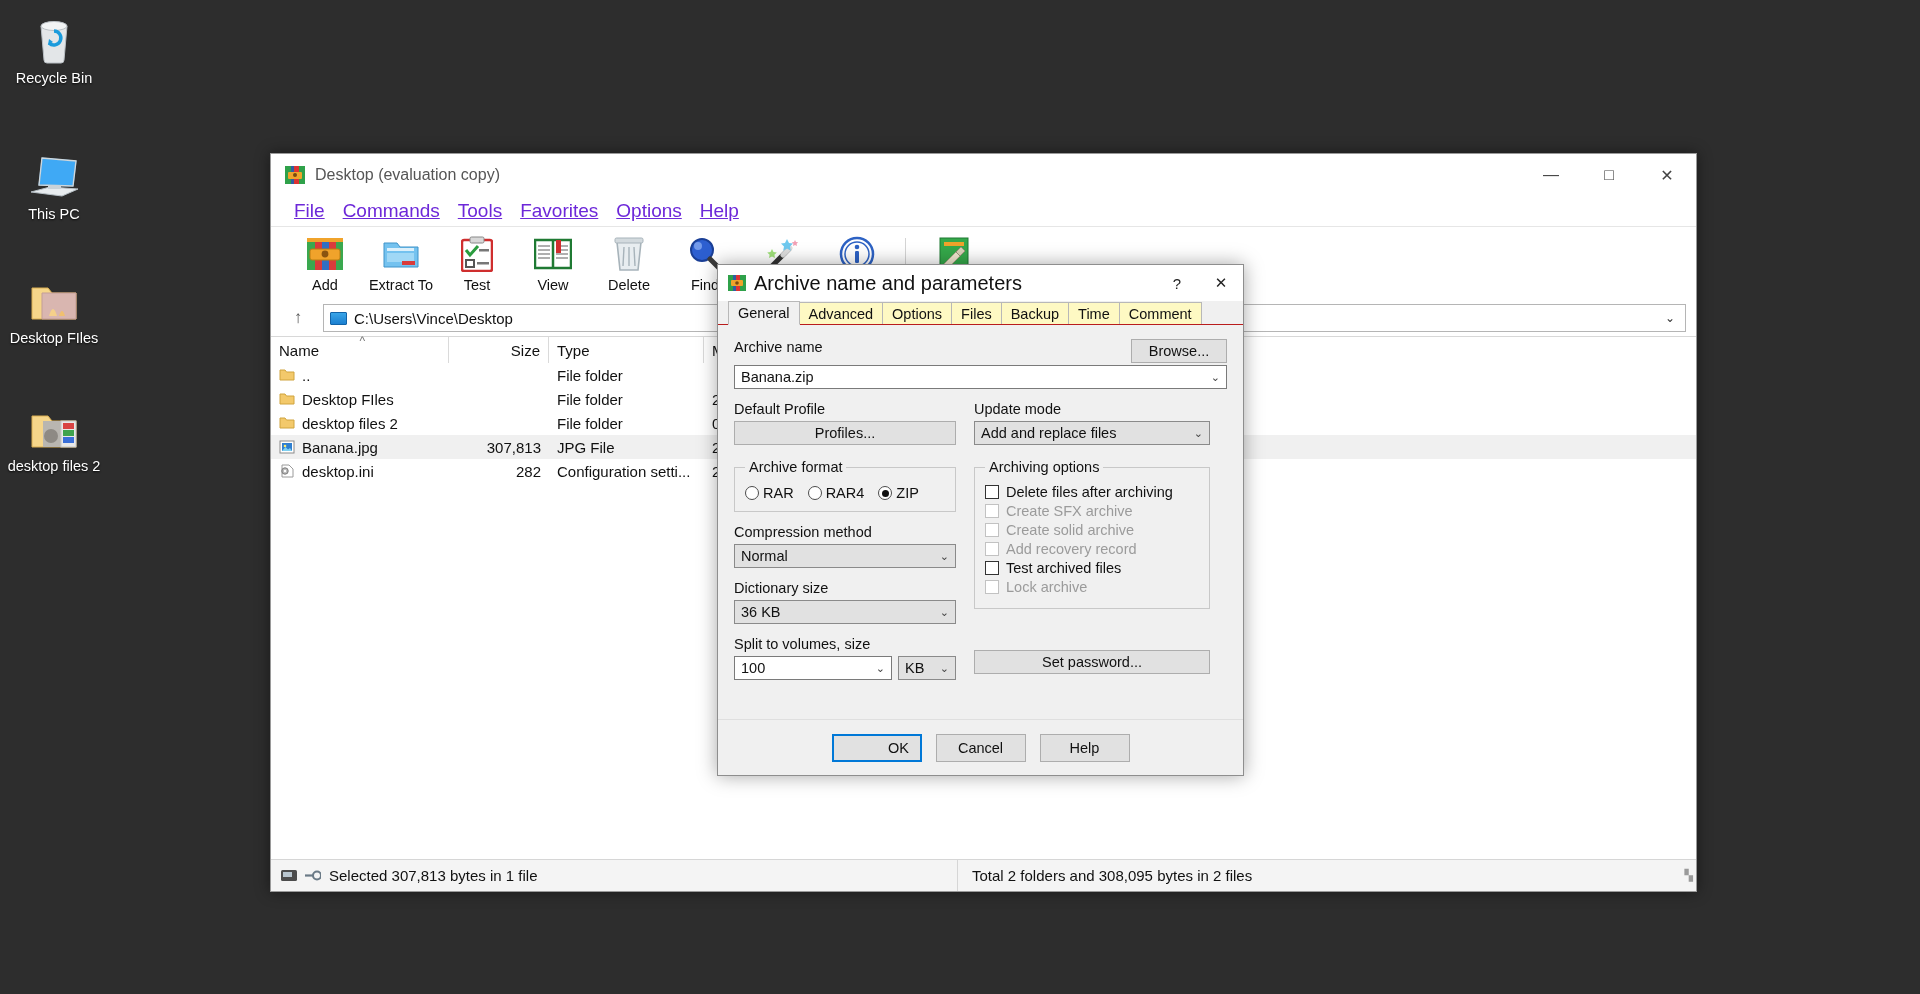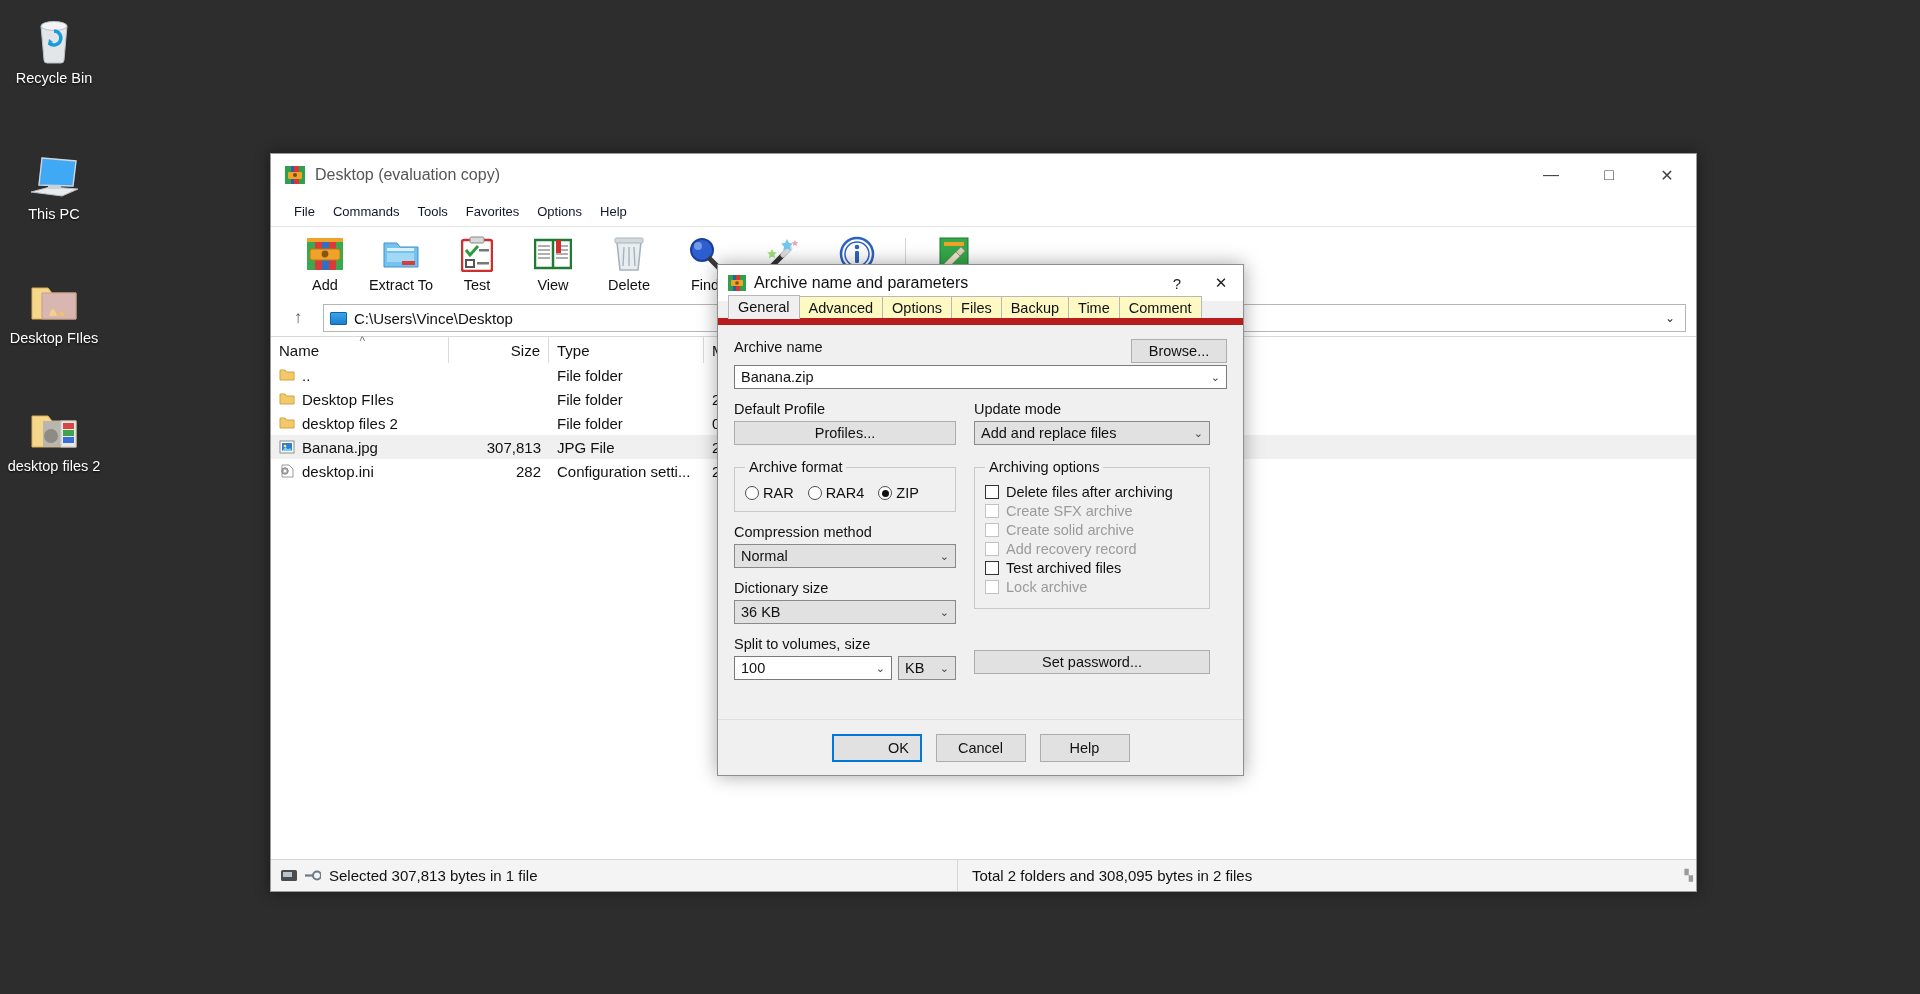--- a/index.html
+++ b/index.html
@@ -29,21 +29,21 @@
     box-shadow:0 0 14px rgba(0,0,0,.45);
     display:flex; flex-direction:column;
   }
   .titlebar { height:42px; display:flex; align-items:center; background:#fff; flex:none; }
   .title-ico { width:20px; height:18px; margin:0 10px 0 14px; flex:none; position:relative; }
   .title-text { font-size:16px; color:#555; }
   .wbtns { margin-left:auto; display:flex; height:100%; }
   .wbtn { width:58px; height:42px; display:flex; align-items:center; justify-content:center; color:#444; }
 
   .menubar { height:30px; display:flex; align-items:center; padding-left:14px; gap:0; flex:none; }
-  .menu-item { font-size:13px; color:#0f172a; padding:3px 9px; }
+  .menu-item { font-size:19px; color:#6d28d9; padding:3px 9px;text-decoration:underline; }
 
   .toolbar { height:74px; display:flex; align-items:center; padding-left:16px; flex:none;
              border-top:1px solid #e6e6e6; }
   .tb-sep { width:1px; height:52px; background:#d4d4d4; margin:0 10px; }
   .tool {
     width:76px; height:70px; display:flex; flex-direction:column;
     align-items:center; justify-content:flex-start; padding-top:4px;
   }
   .tool .ti { height:42px; display:flex; align-items:center; justify-content:center; }
   .tool .tl { font-size:14.5px; color:#111; margin-top:2px; white-space:nowrap; }
@@ -86,26 +86,26 @@
   
   #dialog {
     position:absolute; left:717px; top:264px; width:527px; height:512px;
     background:#f0f0f0; border:1px solid #8e8e8e;
     box-shadow:0 0 18px rgba(0,0,0,.35);
     display:flex; flex-direction:column;
     font-size:14.5px; color:#111;
   }
   .dlg-title { height:36px; background:#fff; display:flex; align-items:center; flex:none; }
   .dlg-ico { width:18px; height:16px; margin:0 8px 0 10px; flex:none; }
-  .dlg-name { font-size:16px; color:#111; }
+  .dlg-name { font-size:20px; color:#111; }
   .dlg-btns { margin-left:auto; display:flex; height:100%; }
   .dlg-b { width:44px; height:36px; display:flex; align-items:center; justify-content:center; color:#222; font-size:15px; }
 
   .tabs { display:flex; align-items:flex-end; padding-left:10px; height:24px; flex:none;
-          border-bottom:7px solid #b91c1c; }
+          border-bottom:1px solid #b91c1c; }
   .tab { height:22px; padding:0 9px; display:flex; align-items:center; font-size:14.5px;
          background:#fef9c3; border:1px solid #b8b8b8; border-bottom:none; margin-right:-1px; color:#111; }
   .tab.active { background:#f0f0f0; position:relative; z-index:2; border-bottom:1px solid #f0f0f0; margin-bottom:-1px; height:24px; }
 
   .dlg-body { flex:1; padding:14px 16px 0 16px; position:relative; }
   .lbl { font-size:14.5px; color:#111; margin-bottom:4px; display:block; }
 
   .row1 { display:flex; align-items:flex-start; }
   .field {
     height:24px; background:#fff; border:1px solid #7a7a7a;

